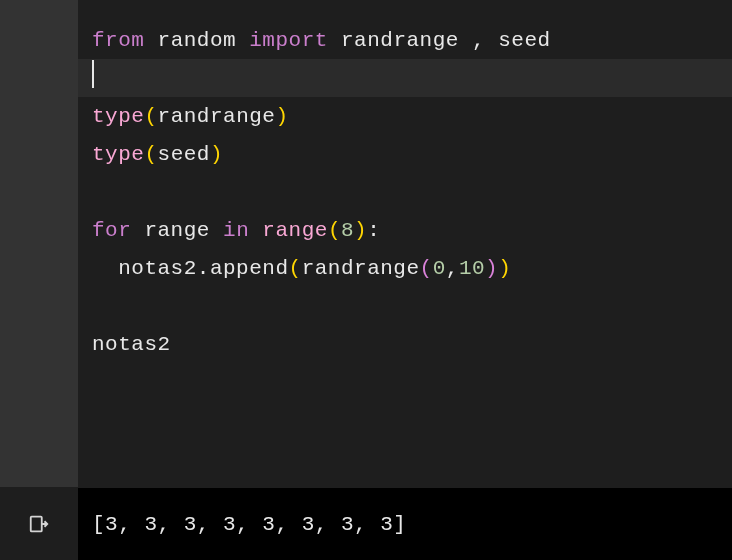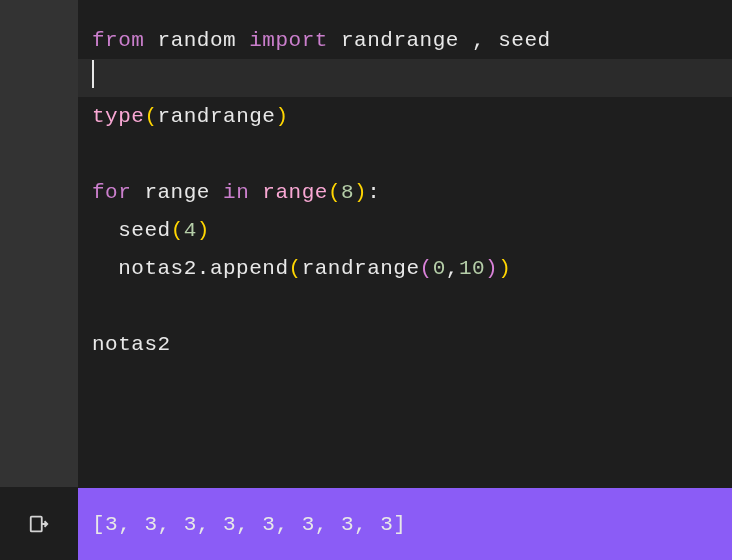--- a/index.html
+++ b/index.html
@@ -53,21 +53,21 @@
     }
     .tok-keyword { color: #cb7fcd; }
     .tok-default { color: #e8e8e8; }
     .tok-builtin { color: #f9a8d4; }
     .tok-paren-yellow { color: #ffd602; }
     .tok-paren-purple { color: #d982d9; }
     .tok-number { color: #b5cea8; }
     .output-area {
       display: flex;
       height: 73px;
-      background: #8b5cf6;
+      background: #000000;
       border-top: 1px solid #1e1e1e;
     }
     .output-gutter {
       width: 78px;
       background: #1e1e1e;
       display: flex;
       align-items: center;
       justify-content: center;
       flex-shrink: 0;
     }
@@ -94,27 +94,27 @@
   <div class="code-pane">
     <div class="active-line"></div>
     <div class="cursor"></div>
 
     <div class="code-line"><span class="tok-keyword">from</span><span class="tok-default"> random </span><span class="tok-keyword">import</span><span class="tok-default"> randrange , seed</span></div>
 
     <div class="code-line"></div>
 
     <div class="code-line"><span class="tok-builtin">type</span><span class="tok-paren-yellow">(</span><span class="tok-default">randrange</span><span class="tok-paren-yellow">)</span></div>
 
+    <div class="code-line"><span class="tok-builtin">type</span><span class="tok-paren-yellow">(</span><span class="tok-default">seed</span><span class="tok-paren-yellow">)</span></div>
 
     <div class="code-line"></div>
 
 
     <div class="code-line"><span class="tok-keyword">for</span><span class="tok-default"> range </span><span class="tok-keyword">in</span><span class="tok-default"> </span><span class="tok-builtin">range</span><span class="tok-paren-yellow">(</span><span class="tok-number">8</span><span class="tok-paren-yellow">)</span><span class="tok-default">:</span></div>
 
-    <div class="code-line"><span class="tok-default">  seed</span><span class="tok-paren-yellow">(</span><span class="tok-number">4</span><span class="tok-paren-yellow">)</span></div>
 
     <div class="code-line"><span class="tok-default">  notas2.append</span><span class="tok-paren-yellow">(</span><span class="tok-default">randrange</span><span class="tok-paren-purple">(</span><span class="tok-number">0</span><span class="tok-default">,</span><span class="tok-number">10</span><span class="tok-paren-purple">)</span><span class="tok-paren-yellow">)</span></div>
 
     <div class="code-line"></div>
 
     <div class="code-line"><span class="tok-default">notas2</span></div>
 
   </div>
 </div>
 

